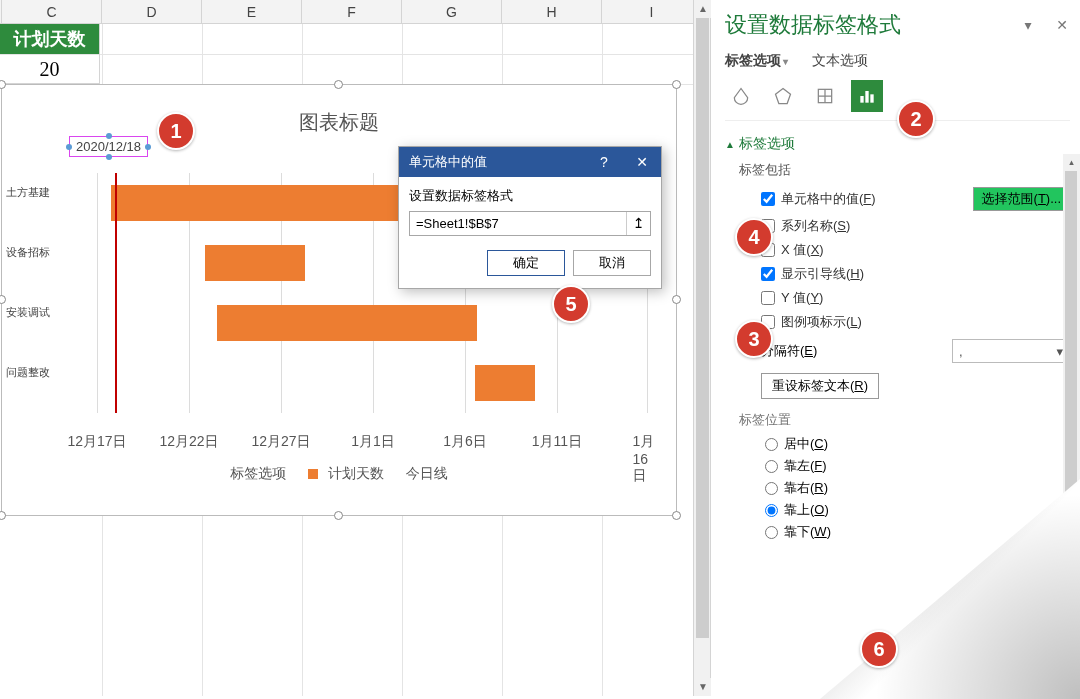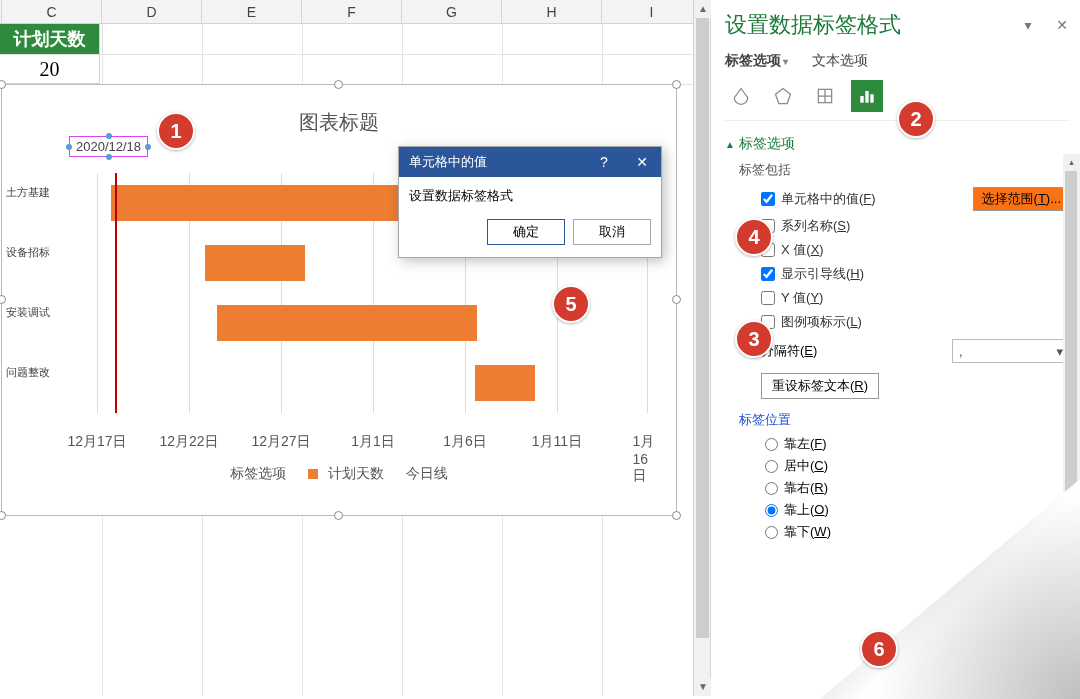--- a/index.html
+++ b/index.html
@@ -230,26 +230,26 @@
     .opt-row {
       display:flex; align-items:center; gap:6px;
       margin: 6px 0 6px 36px;
       font-size:13px; color:#333;
     }
     .opt-row input[type=checkbox], .opt-row input[type=radio] {
       width:14px; height:14px;
     }
     .underline { text-decoration: underline; }
     .btn-inline {
-      margin-left:auto; border:1px solid #999; background:#f97316; padding:2px 8px; font-size:13px;
+      margin-left:auto; border:1px solid #999; background:#22c55e; padding:2px 8px; font-size:13px;
     }
     .sep-row { display:flex; align-items:center; margin:8px 0 10px 36px; gap:10px; }
     .sep-select { display:flex; align-items:center; justify-content:space-between; border:1px solid #bbb; width:118px; height:24px; padding:0 6px; font-size:13px; color:#555; }
     .reset-btn { border:1px solid #999; background:#fff; padding:3px 10px; font-size:13px; margin-left:36px; }
-    .pos-head { margin:12px 0 6px 14px; font-size:13px; color:#1d4ed8; }
+    .pos-head { margin:12px 0 6px 14px; font-size:13px; color:#737373; }
     .radio-row { display:flex; align-items:center; gap:6px; margin:4px 0 4px 40px; font-size:13px; }
 
     
     .pane-scroll {
       position:absolute; right:0; top:154px; width:17px; height:540px;
       background:#f1f1f1;
     }
     .pane-scroll .arrow { position:absolute; left:0; width:17px; height:17px; text-align:center; font-size:9px; color:#666; line-height:17px; }
     .pane-scroll .thumb { position:absolute; left:2px; top:17px; width:12px; height:380px; background:#cdcdcd; }
 
@@ -363,20 +363,24 @@
 
   <div class="dialog">
     <div class="dlg-title">
       <span>单元格中的值</span>
       <span class="gap"></span>
       <span class="help">?</span>
       <span class="close">✕</span>
     </div>
     <div class="dlg-body">
       <label>设置数据标签格式</label>
+      <div class="dlg-input-wrap">
+        <input type="text" value="=Sheet1!$B$7" style="">
+        <div class="pick">↥</div>
+      </div>
       <div class="dlg-buttons">
         <button class="primary">确定</button>
         <button>取消</button>
       </div>
     </div>
   </div>
 </div>
 
 <div class="vscroll">
   <div class="arrow" style="top:0">▲</div>
@@ -467,25 +471,25 @@
     </div>
   </div>
 
   <button class="reset-btn">
     重设标签文本(<span class="underline">R</span>)
   </button>
 
   <div class="pos-head">标签位置</div>
   <div class="radio-row">
       <input type="radio" name="pos" style="">
-      <span>靠左(<span class="underline">F</span>)</span>
+      <span>居中(<span class="underline">C</span>)</span>
     </div>
   <div class="radio-row">
       <input type="radio" name="pos" style="">
-      <span>居中(<span class="underline">C</span>)</span>
+      <span>靠左(<span class="underline">F</span>)</span>
     </div>
   <div class="radio-row">
       <input type="radio" name="pos" style="">
       <span>靠右(<span class="underline">R</span>)</span>
     </div>
   <div class="radio-row">
       <input type="radio" name="pos" checked="" style="">
       <span>靠上(<span class="underline">O</span>)</span>
     </div>
   <div class="radio-row">

